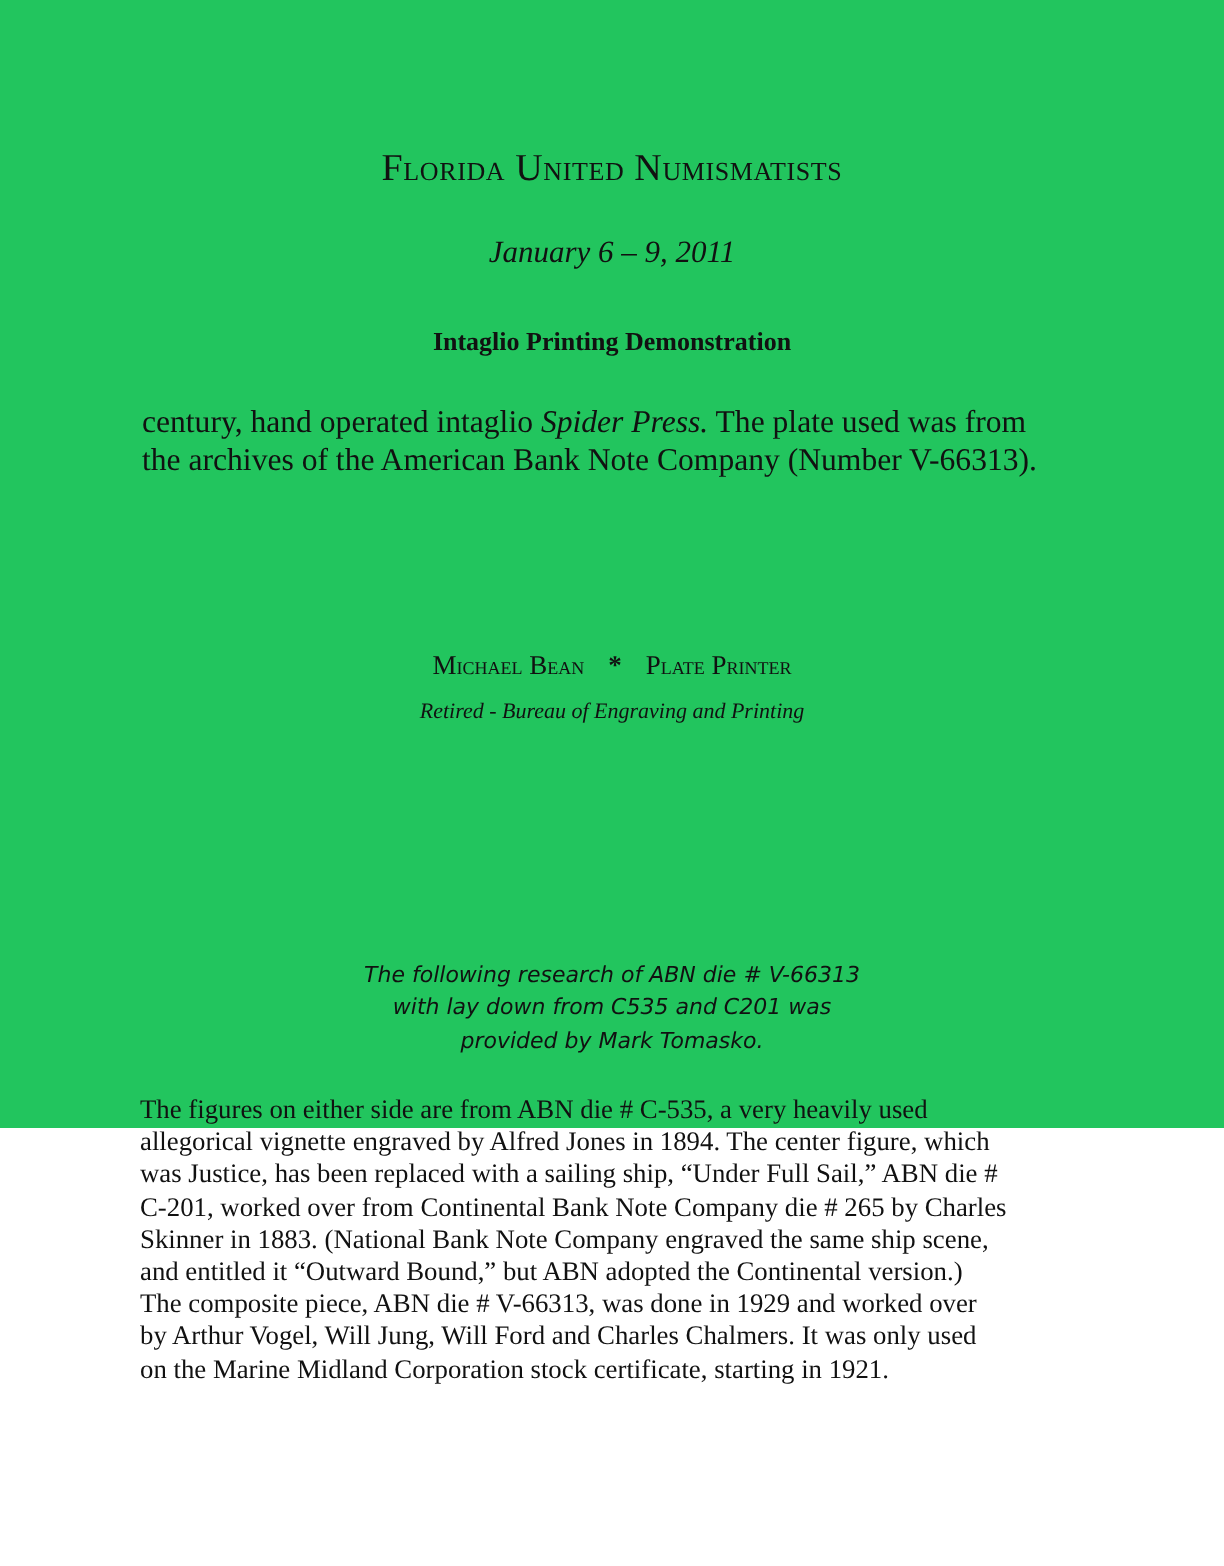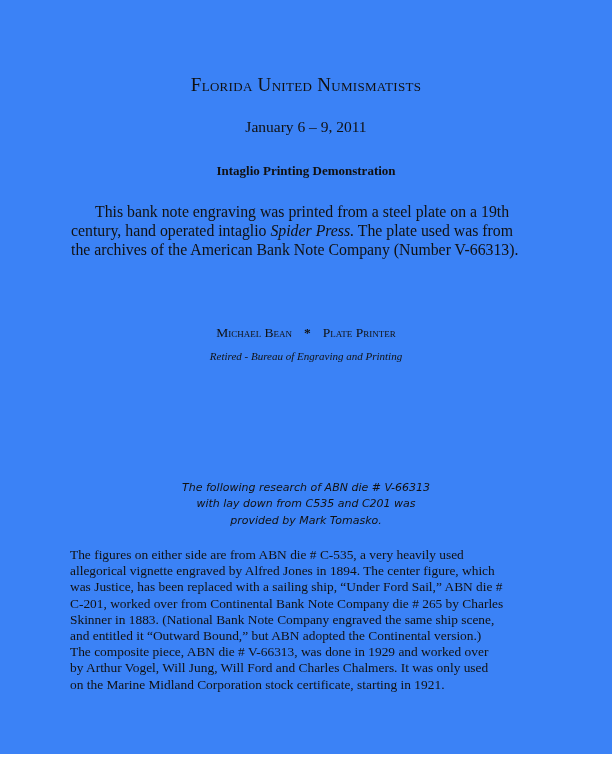--- a/index.html
+++ b/index.html
@@ -1,23 +1,23 @@
 <!DOCTYPE html>
 <html><head>
 <meta charset="utf-8">
 <style>
   html, body { margin: 0; padding: 0; background: #ffffff; }
   body { width: 612px; height: 783px; position: relative; overflow: hidden; color: #111; font-family: "Liberation Serif", serif; }
-  .page { position: absolute; left: 0; top: 0; width: 612px; height: 754px; background: #3b82f6; }
+  .page { position: absolute; left: 0; top: 0; width: 612px; height: 564px; background: #22c55e; }
 
   .hdr { position: absolute; left: 0; width: 612px; text-align: center; }
   .hdr1 { top: 74px; font-size: 19px; letter-spacing: 0.3px; font-variant: small-caps; }
   .hdr2 { top: 97px; font-size: 17px; font-variant: small-caps; }
   .hdr2 sup { font-size: 10px; vertical-align: 6px; }
-  .hdr3 { top: 118px; font-size: 15.5px; }
+  .hdr3 { top: 118px; font-size: 15.5px; font-style: italic; }
 
   .title { position: absolute; left: 0; width: 612px; top: 163px; text-align: center; font-weight: bold; font-size: 13px; }
 
   .para { position: absolute; left: 71px; width: 520px; font-size: 15.8px; line-height: 18.8px; }
   .p1 { top: 203px; }
   .p2 { top: 258px; }
   .line { white-space: nowrap; display: block; }
   .indent { padding-left: 24px; }
   .ital { font-style: italic; }
 
@@ -33,39 +33,38 @@
 <body>
 
 <div class="page">
 
   <div class="hdr hdr1">Florida United Numismatists</div>
   <div class="hdr hdr3">January 6 – 9, 2011</div>
 
   <div class="title">Intaglio Printing Demonstration</div>
 
   <div class="para p1">
-    <span class="line indent">This bank note engraving was printed from a steel plate on a 19th</span>
     <span class="line"><span>century, hand operated intaglio </span><span class="ital">Spider Press.</span><span> The plate used was from</span></span>
     <span class="line">the archives of the American Bank Note Company (Number V-66313).</span>
   </div>
 
 
   <div class="sig"><span>Michael Bean</span><span class="star">*</span><span>Plate Printer</span></div>
   <div class="sig-sub">Retired - Bureau of Engraving and Printing</div>
 
   <div class="research">
     <span class="line">The following research of ABN die # V-66313</span>
     <span class="line">with lay down from C535 and C201 was</span>
     <span class="line">provided by  Mark Tomasko.</span>
   </div>
 
   <div class="body2">
     <span class="line">The figures on either side are from ABN die # C-535, a very heavily used</span>
     <span class="line">allegorical vignette engraved by Alfred Jones in 1894.   The center figure, which</span>
-    <span class="line">was Justice, has been replaced with a sailing ship, “Under Ford Sail,” ABN die #</span>
+    <span class="line">was Justice, has been replaced with a sailing ship, “Under Full Sail,” ABN die #</span>
     <span class="line">C-201, worked over from Continental Bank Note Company die # 265 by Charles</span>
     <span class="line">Skinner in 1883. (National Bank Note Company engraved the same ship scene,</span>
     <span class="line">and entitled it “Outward Bound,” but ABN adopted the Continental version.)</span>
     <span class="line">The composite piece, ABN die # V-66313, was done in 1929 and worked over</span>
     <span class="line">by Arthur Vogel, Will Jung, Will Ford and Charles Chalmers.  It was only used</span>
     <span class="line">on the Marine Midland Corporation stock certificate, starting in 1921.</span>
   </div>
 
 </div>
 

